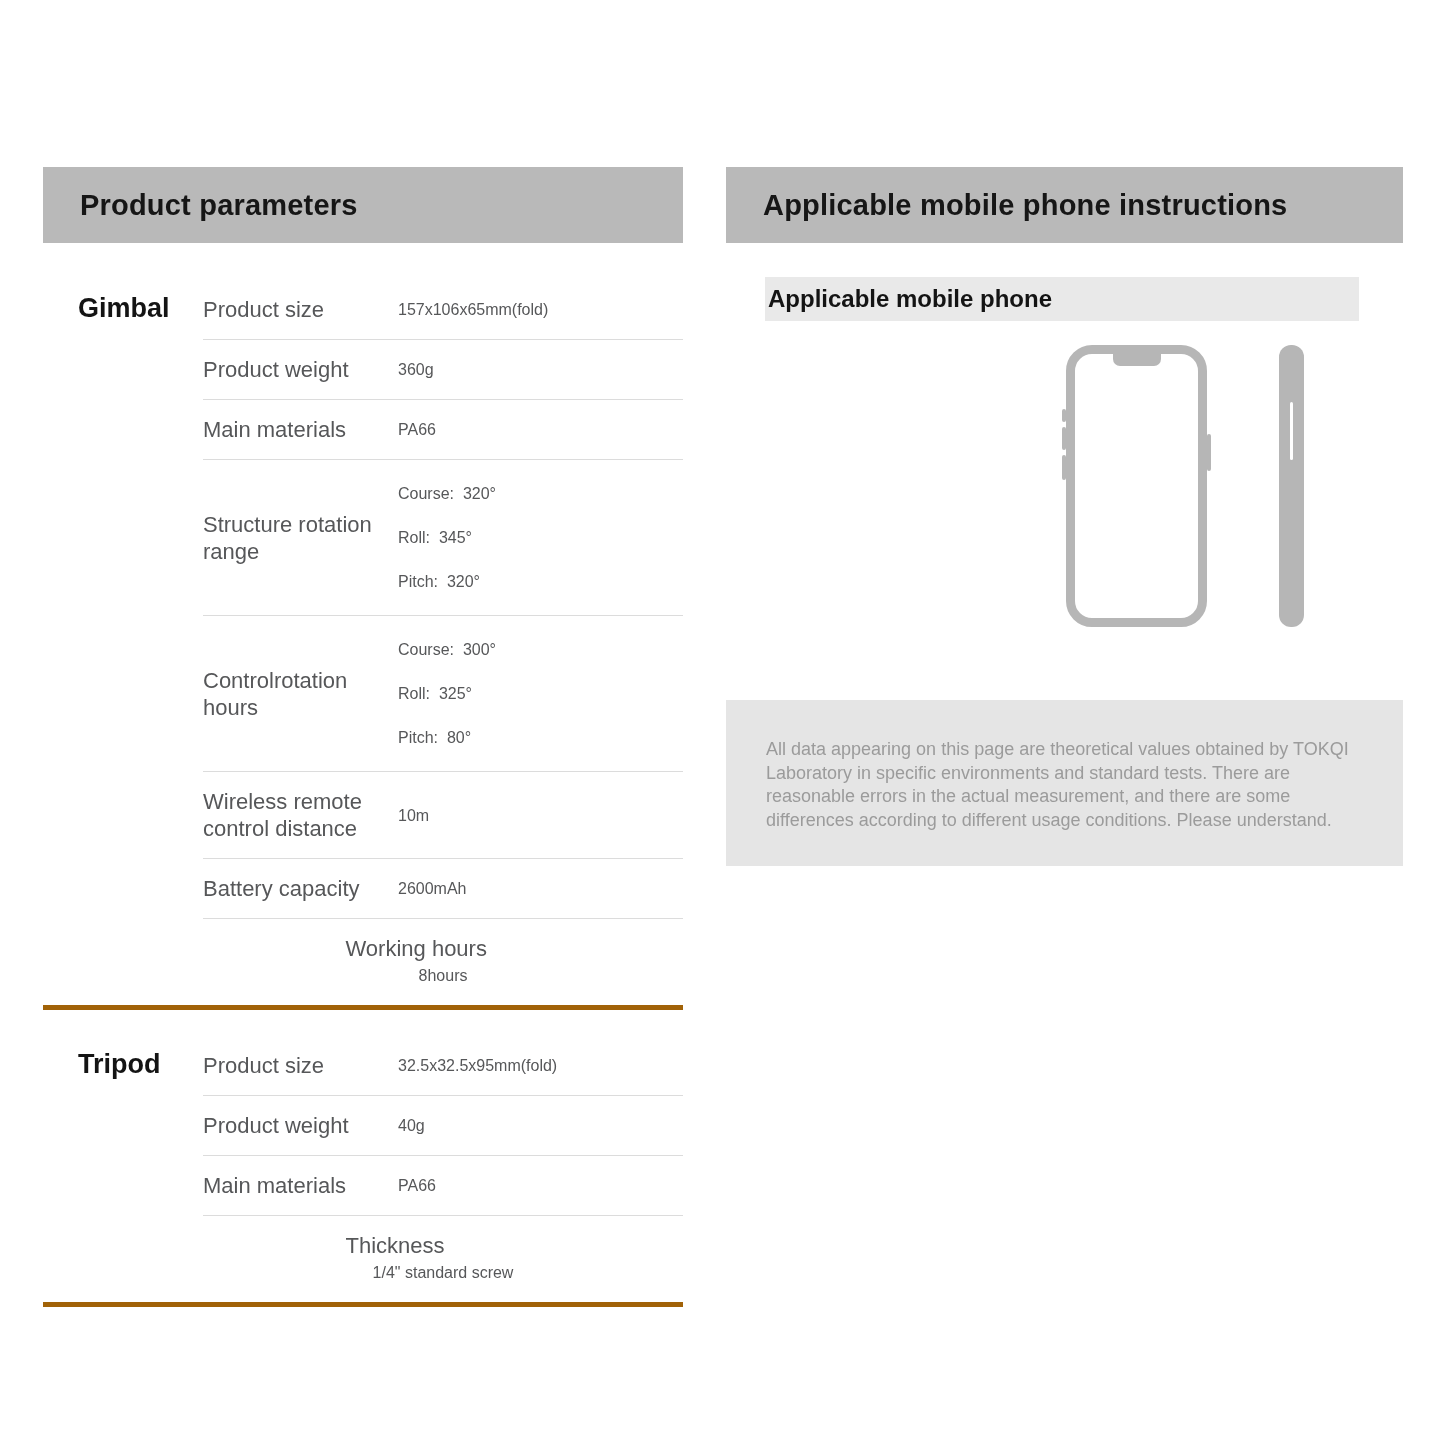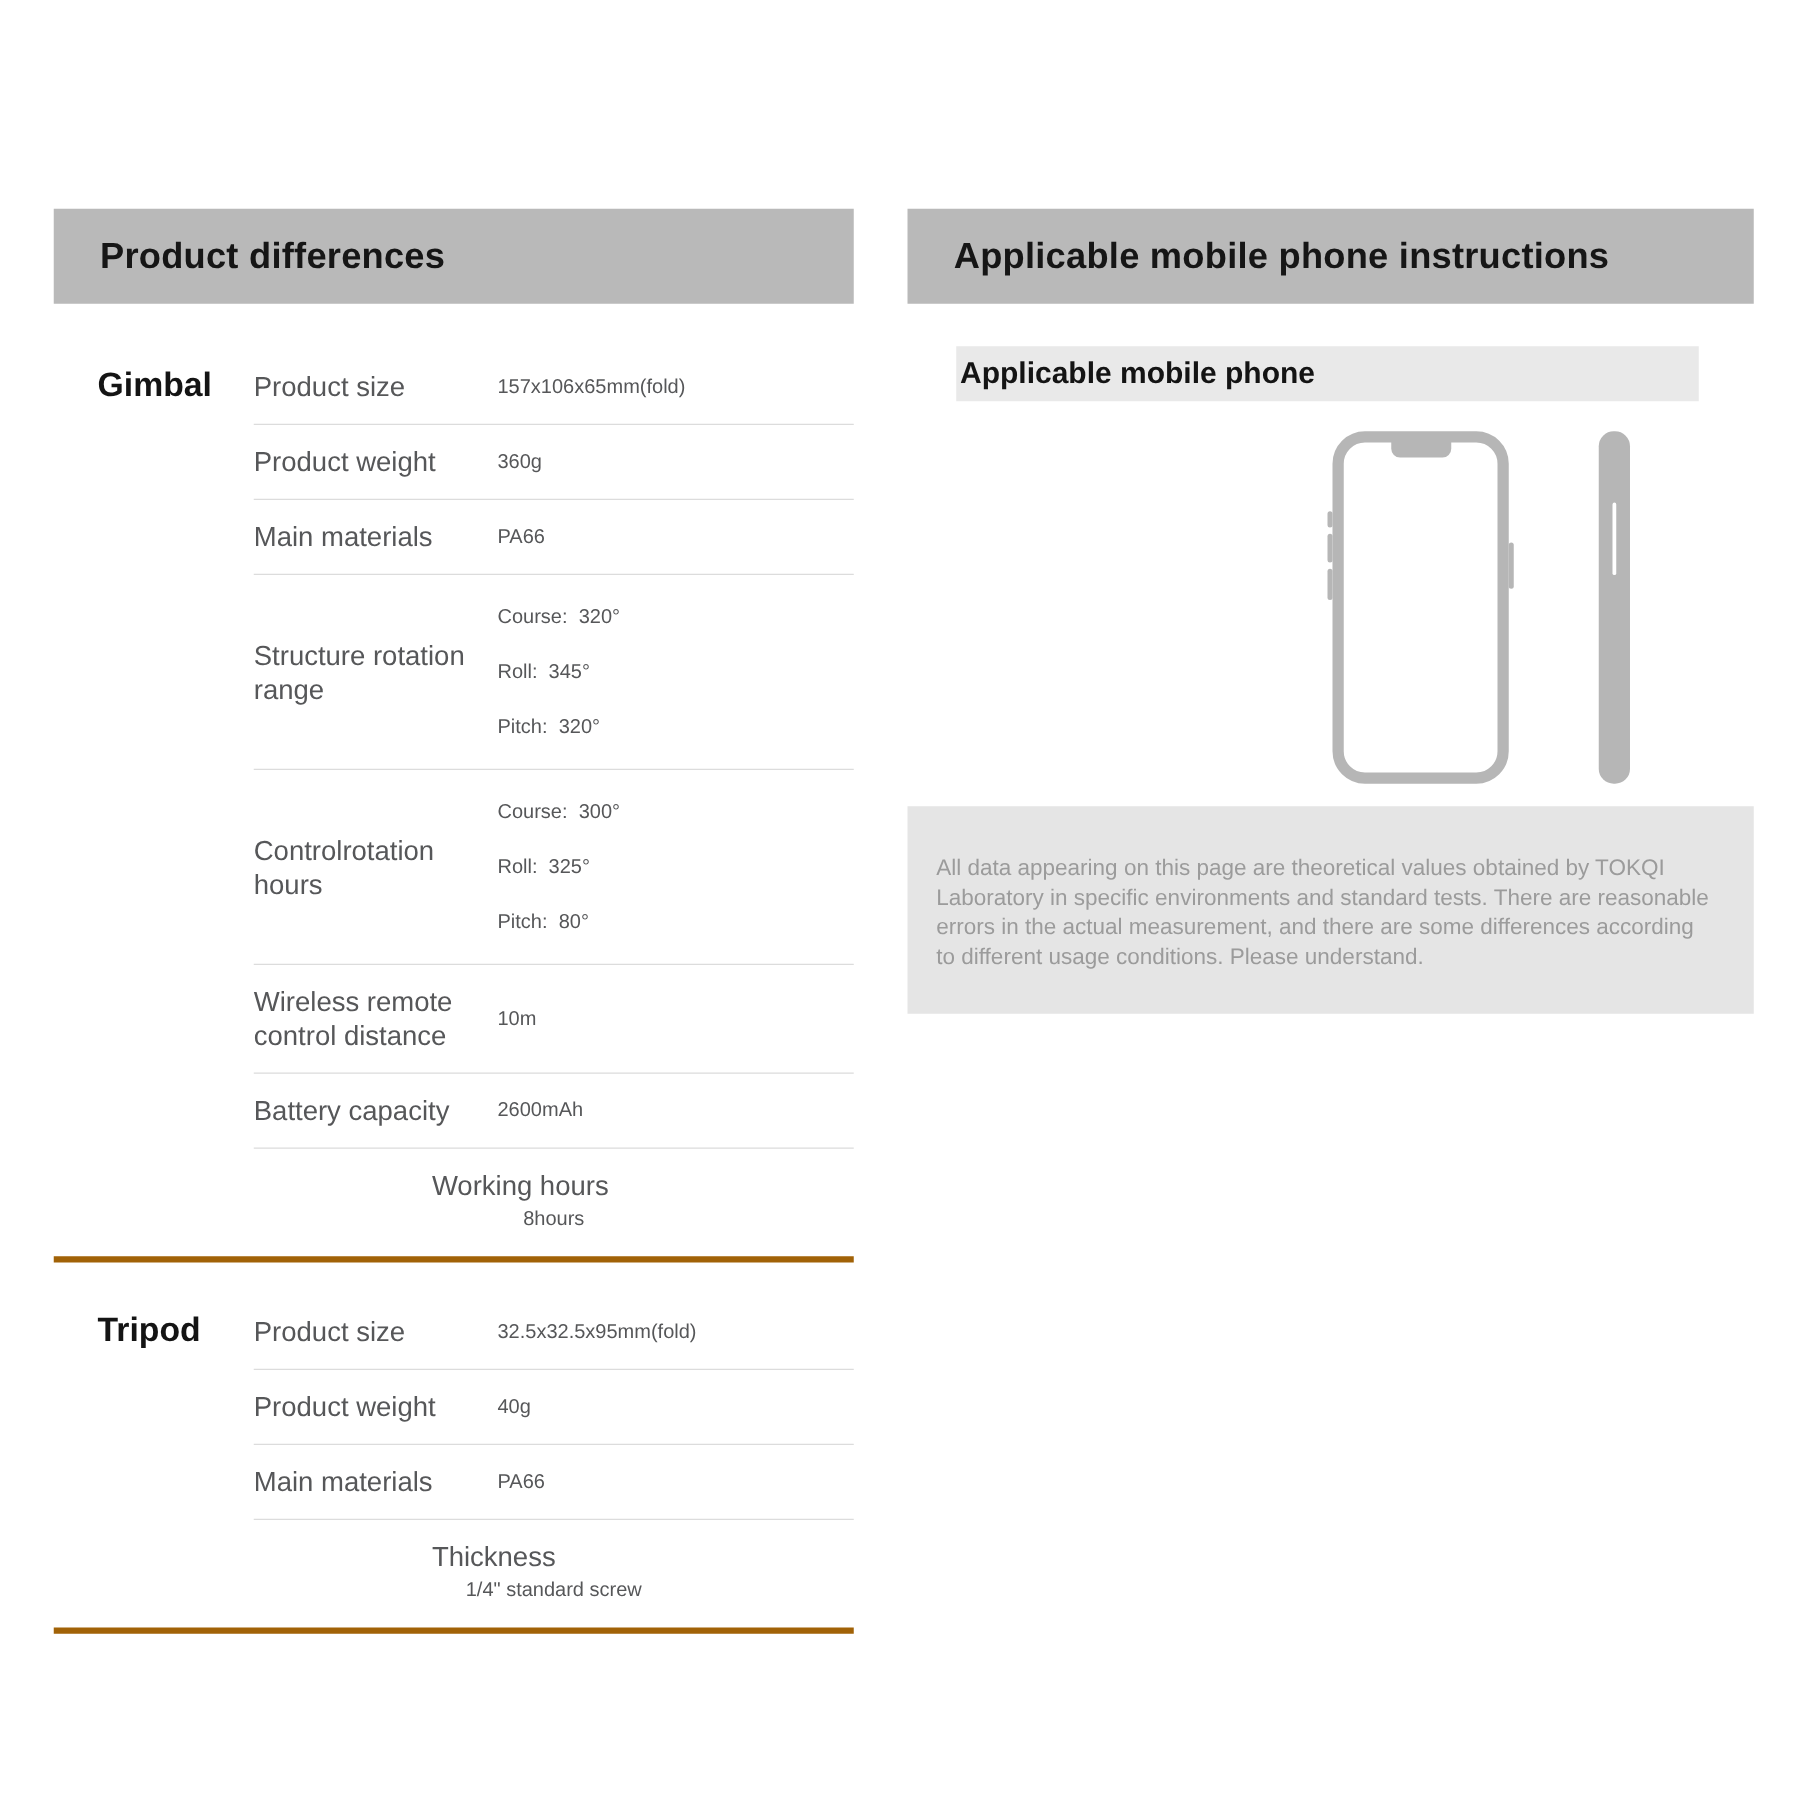--- a/index.html
+++ b/index.html
@@ -47,32 +47,32 @@
   .btn-l1 { left:-13px; top:55px;  height:13px; }
   .btn-l2 { left:-13px; top:73px;  height:23px; }
   .btn-l3 { left:-13px; top:101px; height:25px; }
   .btn-r  { right:-13px; top:80px; height:37px; }
 
   .phone-side { position:absolute; left:553px; top:0; width:25px; height:282px;
                 background:#b6b6b6; border-radius:12px; }
   .side-highlight { position:absolute; left:11px; top:57px; width:3px; height:58px;
                     background:#ffffff; border-radius:2px; }
 
-  .disclaimer-box { background:#e5e5e5; box-sizing:border-box;
-                    padding:38px 32px 34px 23px; min-height:156px; }
+  .disclaimer-box { margin-top:55px; background:#e5e5e5; box-sizing:border-box;
+                    padding:38px 32px 34px 40px; min-height:156px; }
   .disclaimer-text { margin:0; font-size:18px; line-height:23.5px; color:#9b9b9b; }
 </style>
 </head>
 <body>
 
 <div>
 
   <div class="col-left">
     <div class="header-bar">
-      <div class="header-title">Product differences</div>
+      <div class="header-title">Product parameters</div>
     </div>
 
     <div class="spec-table">
 
       <section class="spec-section">
         <div class="section-name">Gimbal</div>
         <div class="section-rows">
 
           <div class="spec-row">
             <div class="spec-label">Product size</div>

